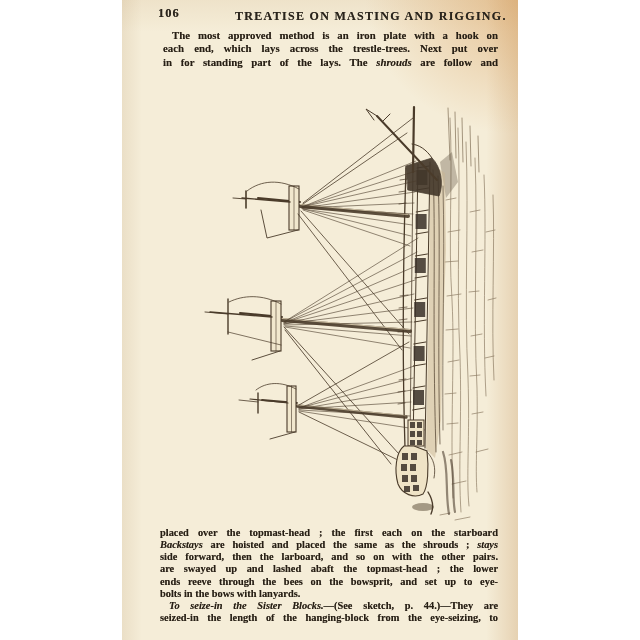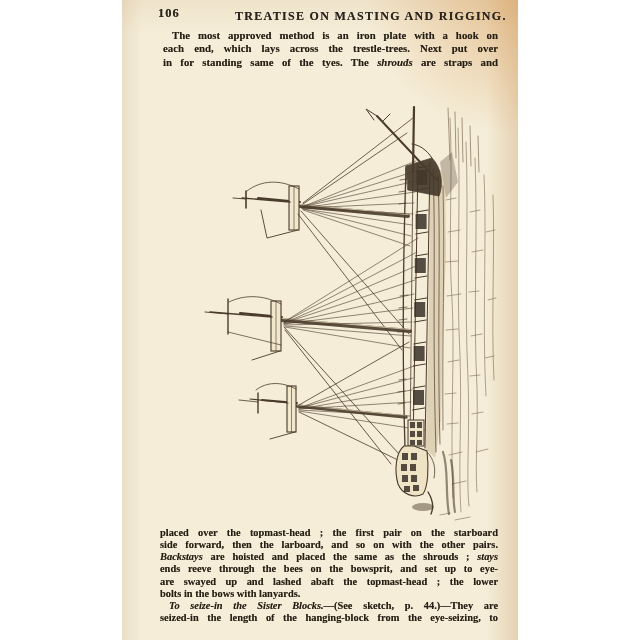--- a/index.html
+++ b/index.html
@@ -34,29 +34,29 @@
 </head>
 <body>
 
 <div class="stage">
   <div class="page">
     <span class="pagenum">106</span>
     <span class="runtitle">TREATISE ON MASTING AND RIGGING.</span>
     <div class="para para-top">
         <div class="tline just ind"><span>The most approved method is an iron plate with a hook on</span></div>
         <div class="tline just"><span>each end, which lays across the trestle-trees.  Next put over</span></div>
-        <div class="tline just"><span>in for standing same of the tyes.  The </span><i>shrouds</i><span> are straps and</span></div>
+        <div class="tline just"><span>in for standing part of the lays.  The </span><i>shrouds</i><span> are follow and</span></div>
       </div>
     <div class="para para-bottom">
       <div>
-          <div class="tline just"><span>placed over the topmast-head ; the first pair on the starboard</span></div>
+          <div class="tline just"><span>placed over the topmast-head ; the first each on the starboard</span></div>
+          <div class="tline just"><i>Backstays</i><span> are hoisted and placed the same as the shrouds ; </span><i>stays</i></div>
           <div class="tline just"><span>side forward, then the larboard, and so on with the other pairs.</span></div>
-          <div class="tline just"><i>Backstays</i><span> are hoisted and placed the same as the shrouds ; </span><i>stays</i></div>
+          <div class="tline just"><span>are swayed up and lashed abaft the topmast-head ; the lower</span></div>
           <div class="tline just"><span>ends reeve through the bees on the bowsprit, and set up to eye-</span></div>
-          <div class="tline just"><span>are swayed up and lashed abaft the topmast-head ; the lower</span></div>
           <div class="tline"><span>bolts in the bows with lanyards.</span></div>
         </div>
       <div>
           <div class="tline just ind"><i>To seize-in the Sister Blocks.</i><span>—(See sketch, p. 44.)—They are</span></div>
           <div class="tline just"><span>seized-in the length of the hanging-block from the eye-seizing, to</span></div>
         </div>
     </div>
   </div>
 
   <svg class="engraving" viewBox="0 0 640 640" role="img" aria-label="Engraved side view of a three-masted ship afloat, printed rotated 90 degrees: vertical hull with checkered gunport band and stern gallery, three lower masts with tops, topmasts, shrouds and stays, water hatching beside the hull">

